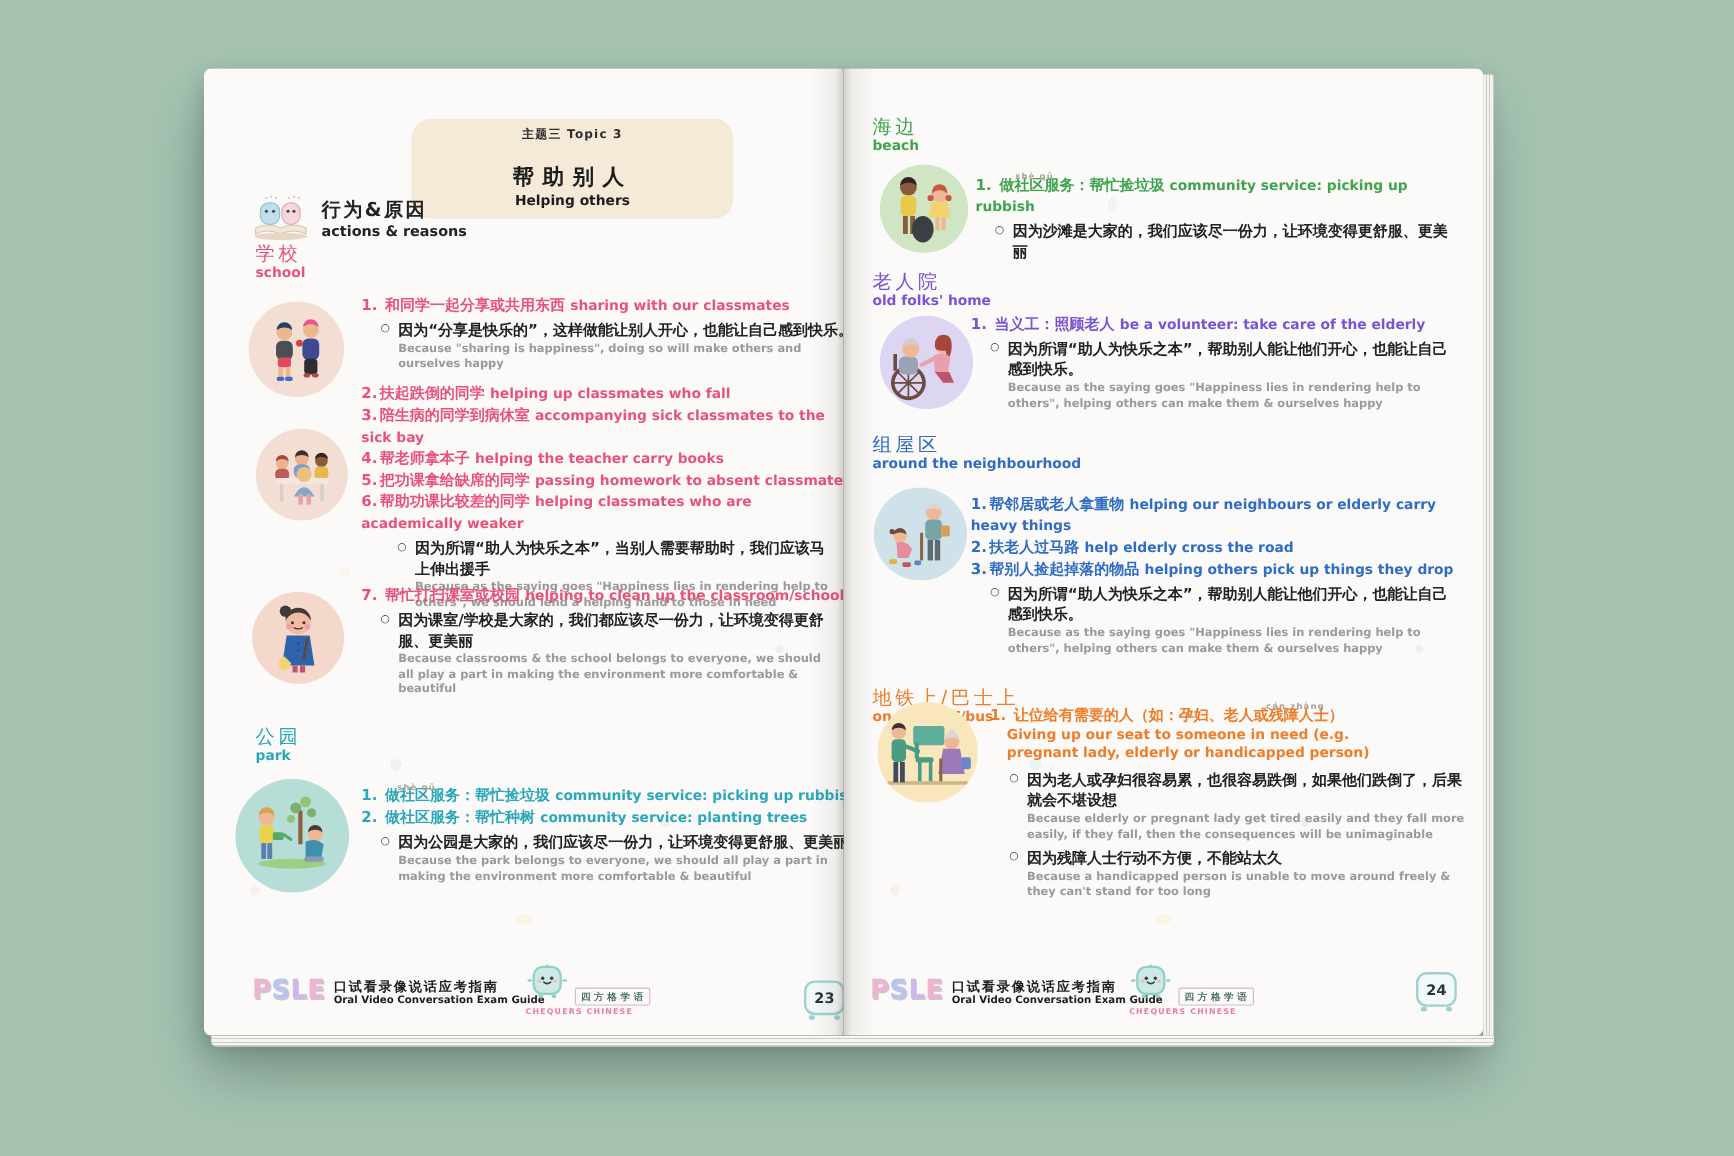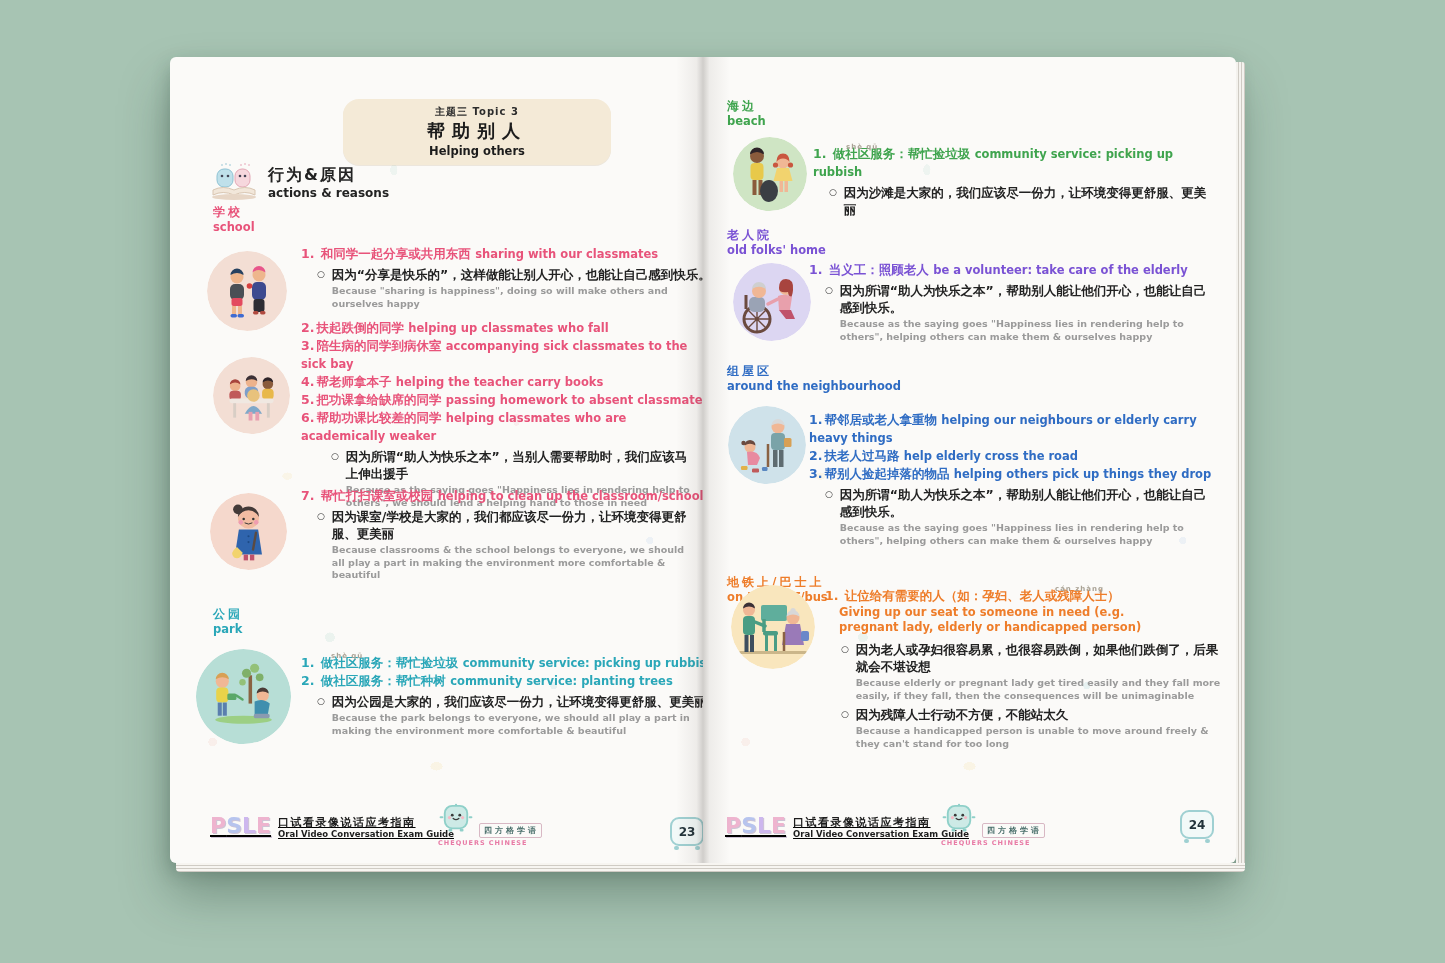--- a/index.html
+++ b/index.html
@@ -47,28 +47,28 @@
     border-radius:0 0 4px 4px;
   }
   .abs{position:absolute;}
 
   
   .banner{
     background:#f4ead7;border-radius:16px;text-align:center;
     padding:6px 10px 7px;box-shadow:0 1px 0 rgba(190,170,140,.25);
   }
   .banner-topic{font-size:10px;font-weight:700;color:#2c2c2c;letter-spacing:1px;}
-  .banner-title{font-size:18px;font-weight:800;color:#1c1c1c;letter-spacing:7px;margin-top:0;}
+  .banner-title{font-size:18px;font-weight:800;color:#1c1c1c;letter-spacing:7px;margin-top:16px;}
   .banner-sub{font-size:11.5px;font-weight:700;color:#1c1c1c;margin-top:1px;}
 
   
   .hdr{display:flex;gap:8px;align-items:center;}
   .hdr .zh{font-size:16px;font-weight:800;color:#222;letter-spacing:2px;}
   .hdr .en{font-size:12px;font-weight:700;color:#222;}
-  .sec-label .zh{font-size:12px;font-weight:700;letter-spacing:3px;line-height:18px;}
+  .sec-label .zh{font-size:16px;font-weight:400;letter-spacing:3px;line-height:18px;}
   .sec-label .en{font-size:11.5px;font-weight:700;line-height:13px;}
 
   
   .c-school{--c:#e8537a;}
   .c-park{--c:#2aa7b8;}
   .c-beach{--c:#3fa44e;}
   .c-old{--c:#7a52d4;}
   .c-hood{--c:#2f6cc3;}
   .c-mrt{--c:#ee7d2a;}
   .sec-label{color:var(--c);}
@@ -82,21 +82,21 @@
   .sub .marker{font-size:9px;line-height:17px;color:#333;flex:0 0 auto;}
   .sub-zh{font-size:12.5px;font-weight:700;color:#222;line-height:17px;}
   .sub-en{font-size:9.5px;font-weight:600;color:#9a9a9a;line-height:12.5px;margin-top:2px;}
   .item-en-wrap{font-size:11.5px;font-weight:700;color:var(--c);line-height:15px;margin-left:14px;}
 
   
   .illus{border-radius:50%;overflow:hidden;}
   .illus svg{display:block;width:100%;height:100%;}
 
   
-  .psle-row{display:flex;gap:7px;align-items:flex-start;text-decoration:underline;}
+  .psle-row{display:flex;gap:7px;align-items:flex-start;}
   .psle-logo{font-size:22px;font-weight:800;line-height:22px;letter-spacing:0;}
   .psle-logo span{text-shadow:1px 1px 0 rgba(150,130,170,.45);}
   .l-p,.l-e{color:#eeb4cf;}
   .l-s{color:#b7c4ee;}
   .l-l{color:#cdb7ee;}
   .guide-zh{font-size:11px;font-weight:800;color:#1d1d1d;letter-spacing:1.5px;line-height:12px;}
   .guide-en{font-size:8.5px;font-weight:700;color:#1d1d1d;line-height:10px;}
   .brand{text-align:left;}
   .brand-boxes{display:inline-block;font-size:8px;font-weight:700;color:#4a6f6b;letter-spacing:3px;border:1px solid #d8b8c4;padding:1px 2px 1px 4px;border-radius:2px;}
   .brand-en{font-size:6.5px;font-weight:800;color:#e87ba6;letter-spacing:1px;margin-top:1px;}

